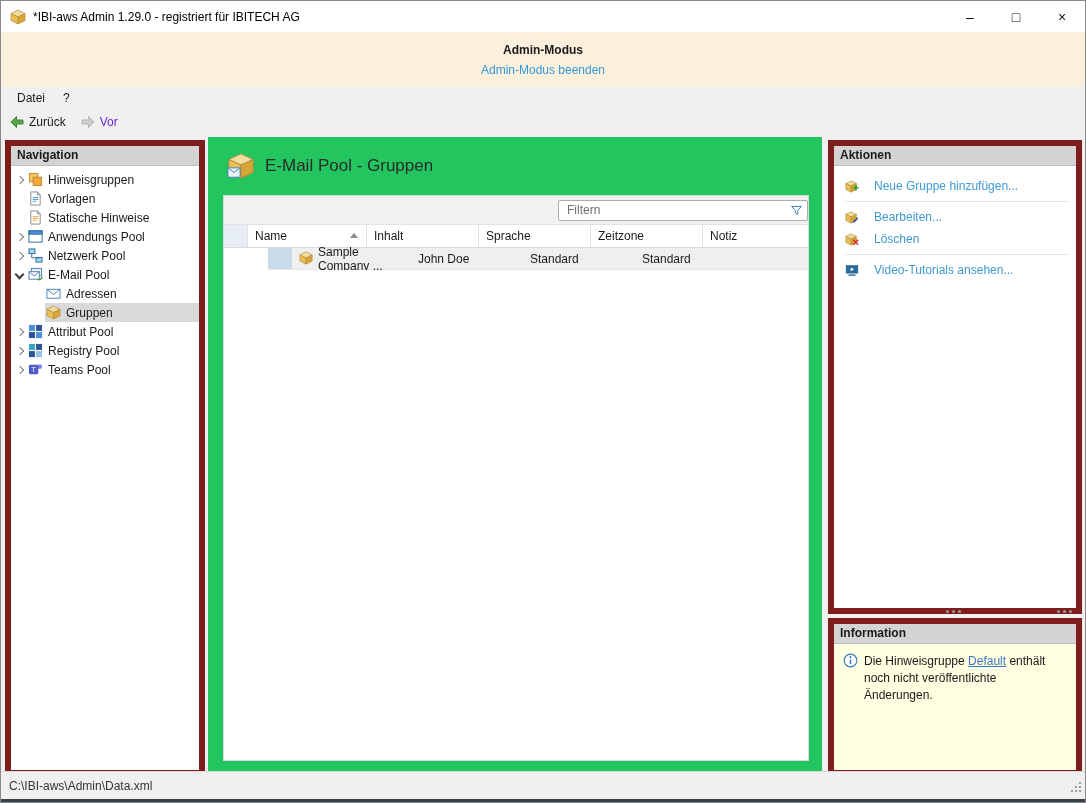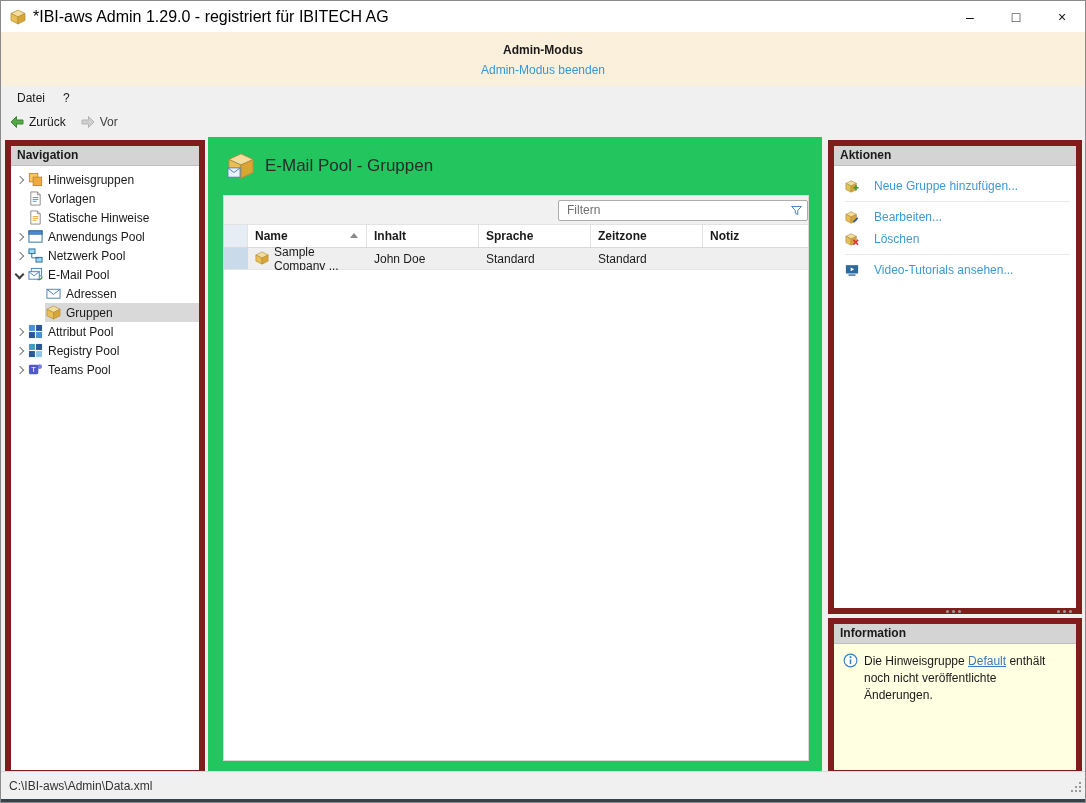--- a/index.html
+++ b/index.html
@@ -3,38 +3,38 @@
 <meta charset="utf-8">
 <style>
   * { margin:0; padding:0; box-sizing:border-box; }
   html,body { width:1086px; height:803px; }
   body { font-family:"Liberation Sans", sans-serif; font-size:12px; color:#1a1a1a; background:#fff; }
   #window { position:relative; width:1086px; height:803px; background:#F0F0F0; border:1px solid #8A8A8A; overflow:hidden; }
 
   
   .titlebar { position:absolute; left:0; top:0; right:0; height:31px; background:#fff; display:flex; align-items:center; }
   .app-icon { margin-left:9px; display:inline-flex; }
-  .title-text { margin-left:7px; font-size:16px; color:#000; }
+  .title-text { margin-left:7px; font-size:12px; color:#000; }
   .win-controls { position:absolute; right:0; top:0; height:31px; display:flex; }
   .win-btn { width:46px; height:31px; display:flex; align-items:center; justify-content:center; font-size:14px; color:#111; cursor:default; }
 
   
   .banner { position:absolute; left:0; right:0; top:31px; height:54px; background:#FAF0DB; text-align:center; }
   .banner-title { font-weight:bold; margin-top:11px; }
   .banner-link { margin-top:6px; color:#3598DB; cursor:pointer; }
 
   
   .menubar { position:absolute; left:0; right:0; top:85px; height:23px; background:#F0F0F0; display:flex; align-items:center;text-align:center; }
   .menu-item { padding:0 9px; height:23px; display:flex; align-items:center; }
   .menu-item:first-child { margin-left:7px; }
 
   
   .toolbar { position:absolute; left:0; right:0; top:108px; height:26px; background:#F0F0F0; display:flex; align-items:center; }
   .tb-btn { display:flex; align-items:center; gap:4px; padding:0 6px; height:24px; margin-left:2px; }
-  .tb-btn.disabled .tb-label { color:#404040; }
+  .tb-btn.disabled .tb-label { color:#6d28d9; }
   .tb-label { font-size:12px; }
 
   
   .panel { position:absolute; background:#fff; border:6px solid #7f1d1d; }
   .panel-header { height:20px; background:#D4D4D4; border-bottom:1px solid #BFBFBF; font-weight:bold; padding-left:6px; line-height:19px; color:#1a1a1a; }
 
   
   #nav-panel { left:4px; top:139px; width:200px; height:636px; }
   .tree { padding-top:4px; }
   .tree-item { display:flex; align-items:center; height:19px; cursor:default; }
@@ -51,29 +51,29 @@
   #main-panel { position:absolute; left:207px; top:136px; width:614px; height:635px; background:#22c55e; }
   .main-header { display:flex; align-items:center; gap:9px; padding:15px 0 0 18px; }
   .main-title { font-size:17px; color:#2b2b2b; }
   .table-box { position:absolute; left:15px; top:58px; width:586px; height:566px; border:1px solid #D9D9D9; background:#fff; display:flex; flex-direction:column; }
   .filter-band { height:29px; background:#F1F1F1; display:flex; justify-content:flex-end; align-items:center; border-bottom:1px solid #E3E3E3; }
   .filter-wrap { position:relative; }
   .filter-wrap input { width:250px; height:21px; border:1px solid #ACACAC; border-radius:2px; padding:0 24px 0 8px; font-family:"Liberation Sans", sans-serif; font-size:12px; background:#fff; color:#1a1a1a; }
   .filter-wrap input::placeholder { color:#707070; }
   .funnel-icon { position:absolute; right:5px; top:4px; display:inline-flex; }
   .grid-header { display:flex; height:23px; background:#fff; border-bottom:1px solid #D9D9D9; }
-  .th { display:flex; align-items:center; padding-left:7px; border-right:1px solid #E2E2E2; font-weight:bold; color:#1a1a1a; position:relative; }
+  .th { display:flex; align-items:center; padding-left:7px; border-right:1px solid #E2E2E2; font-weight:normal; color:#1a1a1a; position:relative; }
   .th-sel { flex:0 0 24px; background:#E6EDF4; padding-left:0; }
   .th-name { flex:0 0 119px; }
   .th-inhalt { flex:0 0 112px; }
   .th-sprache { flex:0 0 112px; }
   .th-zeit { flex:0 0 112px; }
   .th-notiz { flex:1; border-right:none; }
   .sort-asc { position:absolute; right:8px; top:8px; width:0; height:0; border-left:4px solid transparent; border-right:4px solid transparent; border-bottom:5px solid #8a8a8a; }
-  .grid-row { display:flex; height:22px; background:#EFEFEF; border-bottom:1px solid #E6E6E6; }
+  .grid-row { display:flex; height:22px; background:#EFEFEF; border-bottom:1px solid #E6E6E6;margin-left:44px; }
   .td { display:flex; align-items:center; padding-left:7px; gap:5px; }
   .td-sel { flex:0 0 24px; background:#C9DAEA; padding-left:0; }
   .td-name { flex:0 0 119px; }
   .td-inhalt { flex:0 0 112px; }
   .td-sprache { flex:0 0 112px; }
   .td-zeit { flex:0 0 112px; }
   .td-notiz { flex:1; }
   .grid-rest { flex:1; background:#fff; }
 
   

